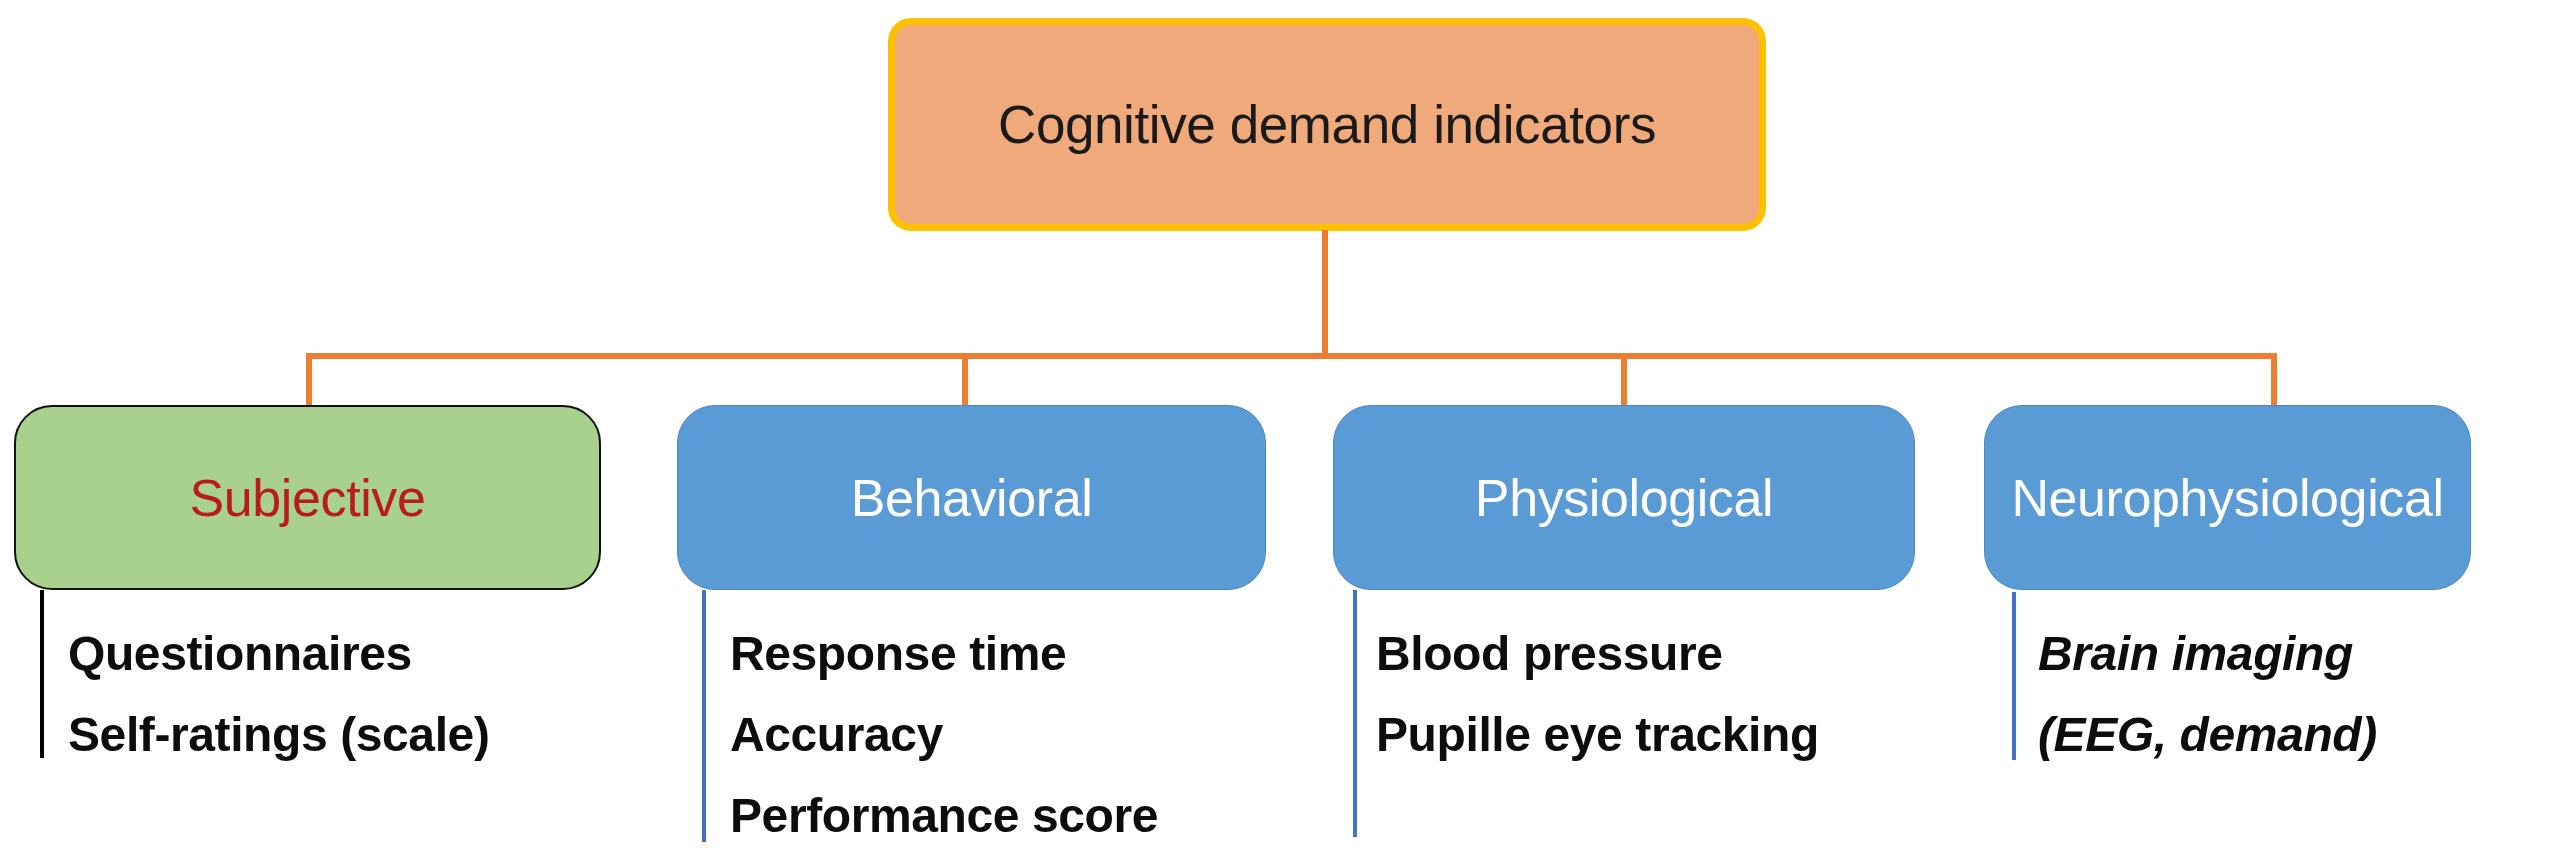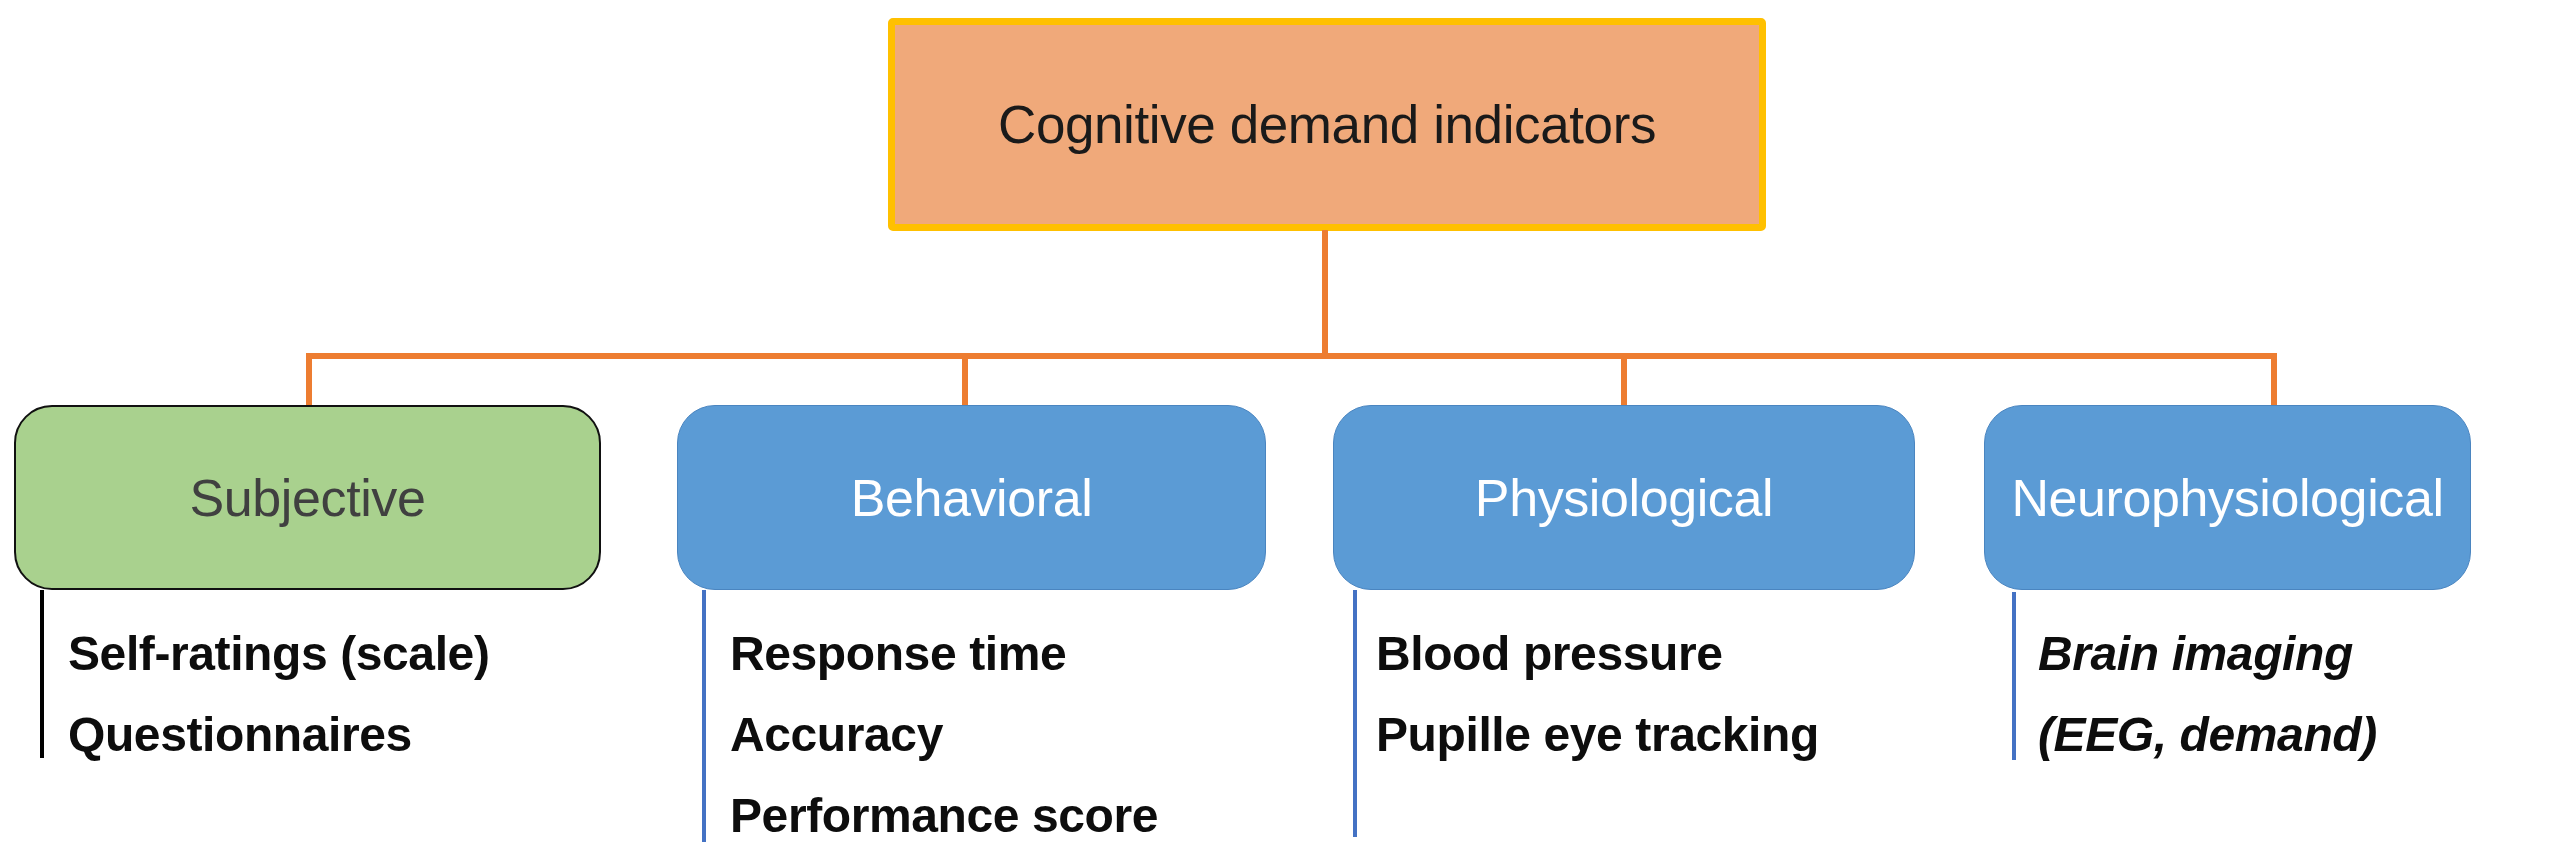--- a/index.html
+++ b/index.html
@@ -27,34 +27,34 @@
   .node{
     position:absolute;
     display:flex;align-items:center;justify-content:center;
     box-sizing:border-box;
     text-align:center;
   }
   .root-box{
     left:888px;top:17.5px;width:878px;height:213px;
     background:var(--root-fill);
     border:7.5px solid var(--root-border);
-    border-radius:5px;
+    border-radius:23px;
     font-size:53px;color:#1a1a1a;
     letter-spacing:-0.4px;
   }
   .child{
     top:405px;height:185px;
     border-radius:38px;
     font-size:52px;
     letter-spacing:-0.4px;
   }
   .child.green{
     background:var(--green-fill);
     border:2.5px solid var(--green-border);
-    color:#404040;
+    color:#b91c1c;
   }
   .child.blue{
     background:var(--blue-fill);
     border:1.7px solid var(--blue-border);
     color:var(--text-light);
   }
   .b0{left:14px;width:587px;}
   .b1{left:677px;width:589px;}
   .b2{left:1333px;width:582px;}
   .b3{left:1984px;width:487px;}
@@ -114,22 +114,22 @@
   <div class="node child blue b3">
     <span>Neurophysiological</span>
   </div>
 
   <div class="vline black v0"></div>
   <div class="vline blue v1"></div>
   <div class="vline blue v2"></div>
   <div class="vline blue v3"></div>
 
   <div class="list t0">
+    <div class="list-item">Questionnaires</div>
     <div class="list-item">Self-ratings (scale)</div>
-    <div class="list-item">Questionnaires</div>
   </div>
   <div class="list t1">
     <div class="list-item">Response time</div>
     <div class="list-item">Accuracy</div>
     <div class="list-item">Performance score</div>
   </div>
   <div class="list t2">
     <div class="list-item">Blood pressure</div>
     <div class="list-item">Pupille eye tracking</div>
   </div>

